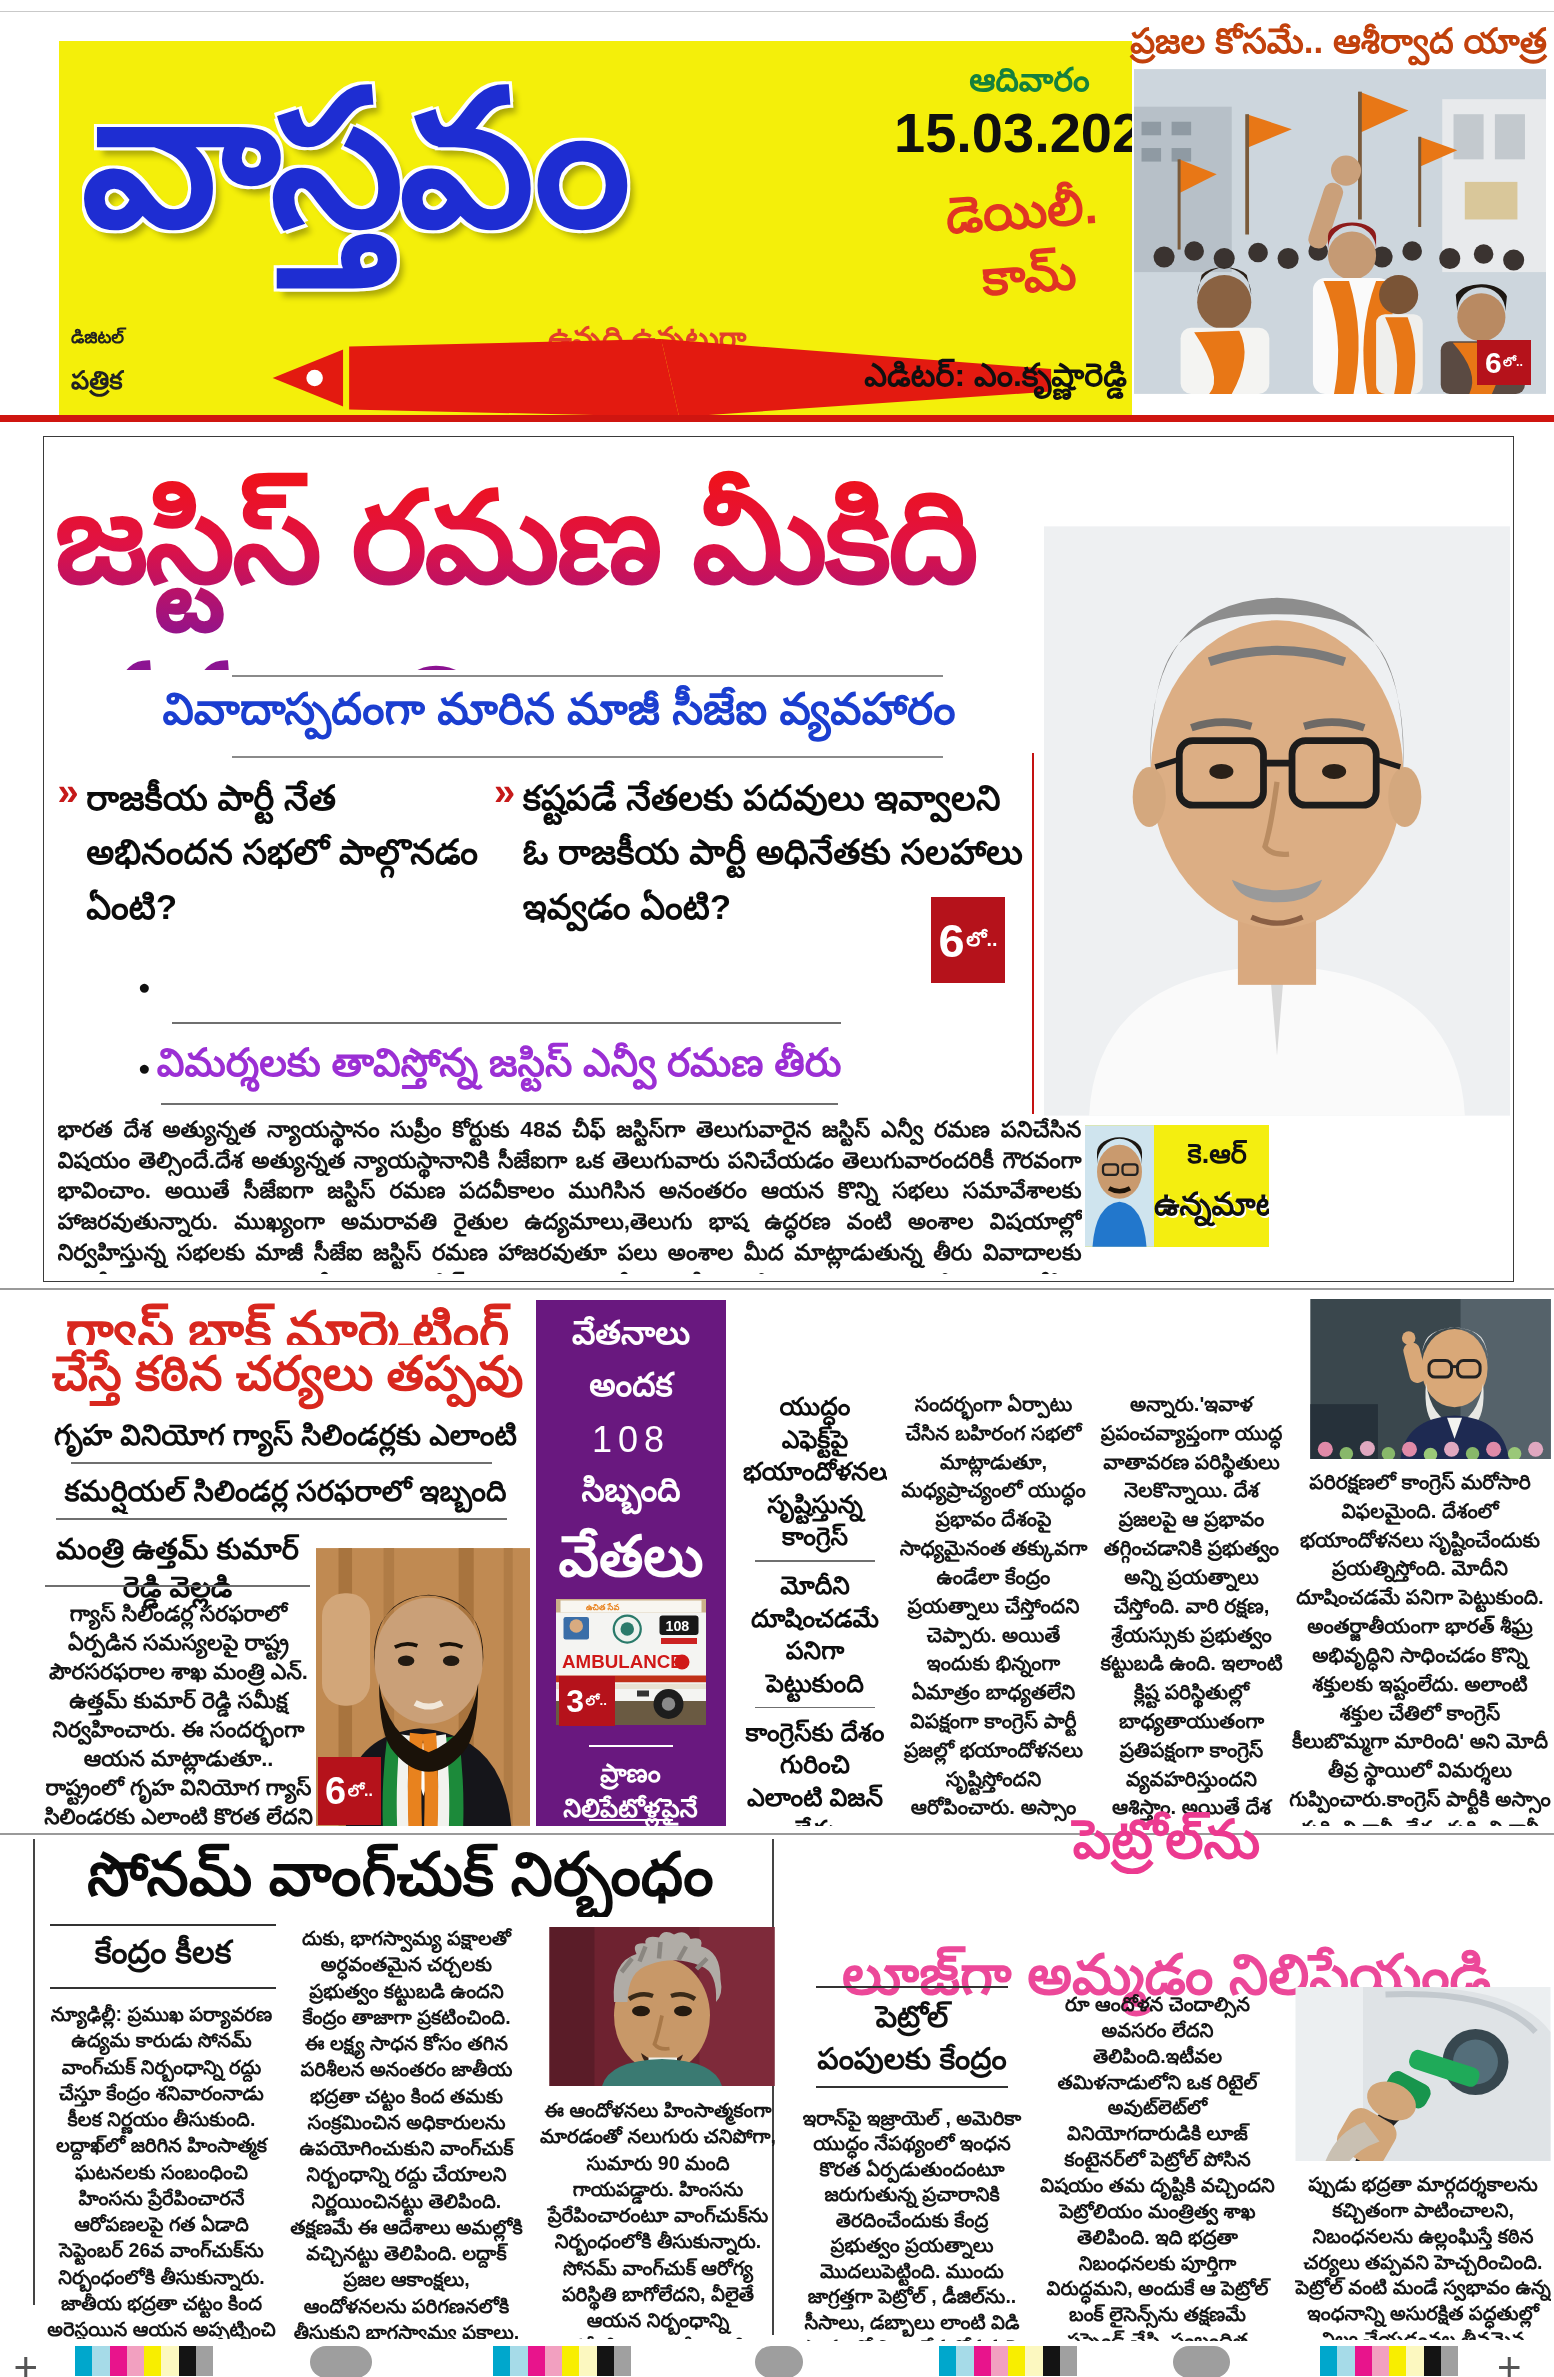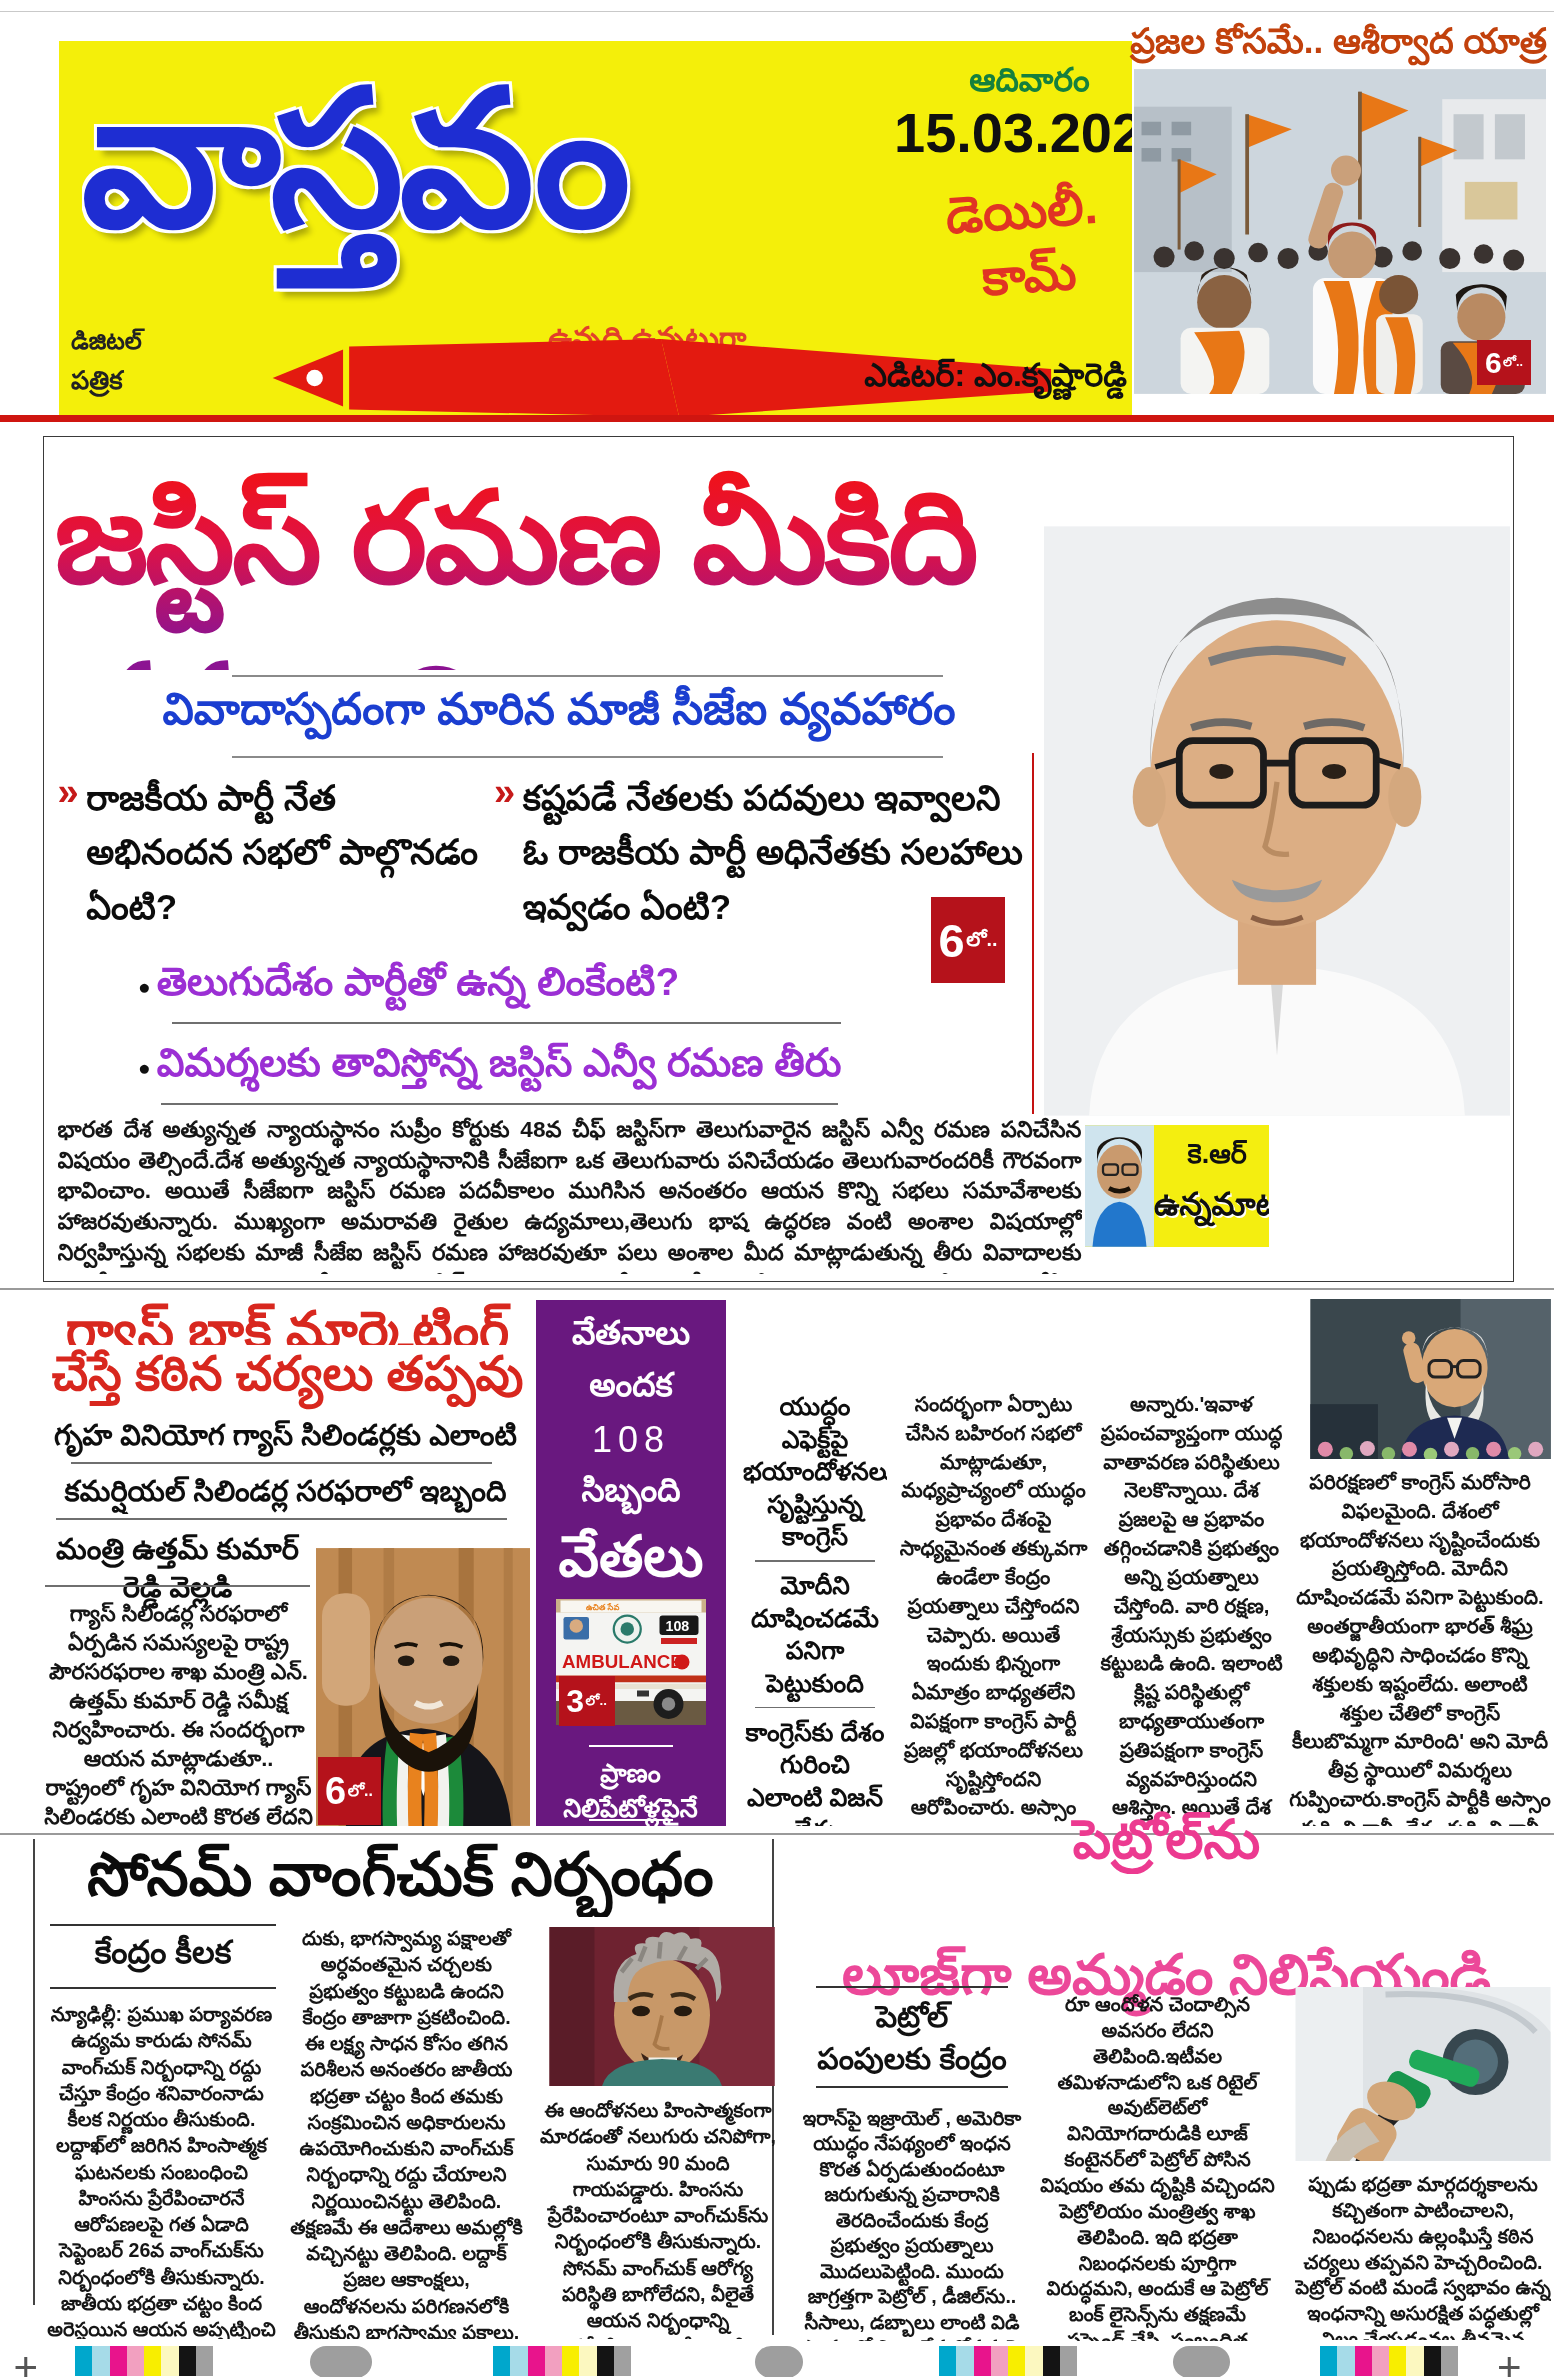--- a/index.html
+++ b/index.html
@@ -28,21 +28,21 @@
 </head>
 <body>
 
 <div id="page">
 
   <div class="abs" style="left:0;top:10.5px;width:1555px;height:1.5px;background:#c9c9c9;"></div>
 
   <div class="abs clip" style="left:59px;top:41px;width:1073px;height:376px;background:#f4ef0a;">
     <div class="abs b clip" style="left:22.6px;top:0px;width:827px;height:323px;font-size:190px;line-height:1.25;color:#1e2dd2;letter-spacing:-4.5px;text-shadow:3px 3px 0 #fff,-3px -3px 0 #fff,3px -3px 0 #fff,-3px 3px 0 #fff,6px 7.5px 6px rgba(0,0,0,.3);">వాస్తవం</div>
     <div class="abs b" style="left:489px;top:280px;font-size:30px;color:#e23f2b;">ఉన్నది ఉన్నట్లుగా</div>
-    <div class="abs b" style="left:12px;top:286px;font-size:24px;color:#222;">డిజిటల్</div>
+    <div class="abs b" style="left:12px;top:286px;font-size:18px;color:#222;">డిజిటల్</div>
     <div class="abs b" style="left:12px;top:325px;font-size:25.6px;color:#222;">పత్రిక</div>
 
     <div class="abs" style="left:211px;top:295px;width:786px;height:84px;">
       <svg width="100%" height="100%" viewBox="0 0 1045 112">
         <polygon points="2,56 96,18 96,94" fill="#e31a10"></polygon>
         <circle cx="58" cy="56" r="11" fill="#fff"></circle>
         <polygon points="104,14 520,4 544,108 104,98" fill="#e31a10"></polygon>
         <polygon points="520,4 1040,44 1040,74 544,108" fill="#e31a10"></polygon>
         <line x1="100" y1="14" x2="100" y2="98" stroke="#f4ef0a" stroke-width="7"></line>
       </svg>
@@ -128,21 +128,20 @@
       <span class="b" style="color:#c61a1a;font-size:38px;margin-right:7.5px;">»</span>
       <span class="b" style="font-size:35px;line-height:1.55;color:#0c0c0c;">రాజకీయ పార్టీ నేత అభినందన సభలో పాల్గొనడం ఏంటి?</span>
     </div>
     <div class="abs clip" style="left:450px;top:334px;width:536px;height:181px;display:flex;">
       <span class="b" style="color:#c61a1a;font-size:38px;margin-right:7.5px;">»</span>
       <span class="b" style="font-size:35px;line-height:1.55;color:#0c0c0c;">కష్టపడే నేతలకు పదవులు ఇవ్వాలని ఓ రాజకీయ పార్టీ అధినేతకు సలహాలు ఇవ్వడం ఏంటి?</span>
     </div>
 
     <div class="abs clip" style="left:94px;top:517px;width:797px;height:65px;display:flex;align-items:center;">
       <span style="color:#101010;font-size:21px;margin-right:6px;">●</span>
-      <span class="b" style="font-size:39px;color:#9b2fd4;">తెలుగుదేశం పార్టీతో ఉన్న లింకేంటి?</span>
     </div>
     <div class="abs hr" style="left:128px;top:585px;width:669px;height:1.5px;"></div>
     <div class="abs clip" style="left:94px;top:596px;width:850px;height:69px;display:flex;align-items:center;">
       <span style="color:#101010;font-size:21px;margin-right:6px;">●</span>
       <span class="b" style="font-size:39px;color:#9b2fd4;">విమర్శలకు తావిస్తోన్న జస్టిస్ ఎన్వీ రమణ తీరు</span>
     </div>
     <div class="abs hr" style="left:117px;top:666px;width:677px;height:1.5px;"></div>
 
     <div class="abs" style="left:988px;top:316px;width:2.3px;height:361px;background:#c41212;"></div>
     <div class="abs badge" style="left:887px;top:460px;width:74px;height:86px;font-size:47px;">

